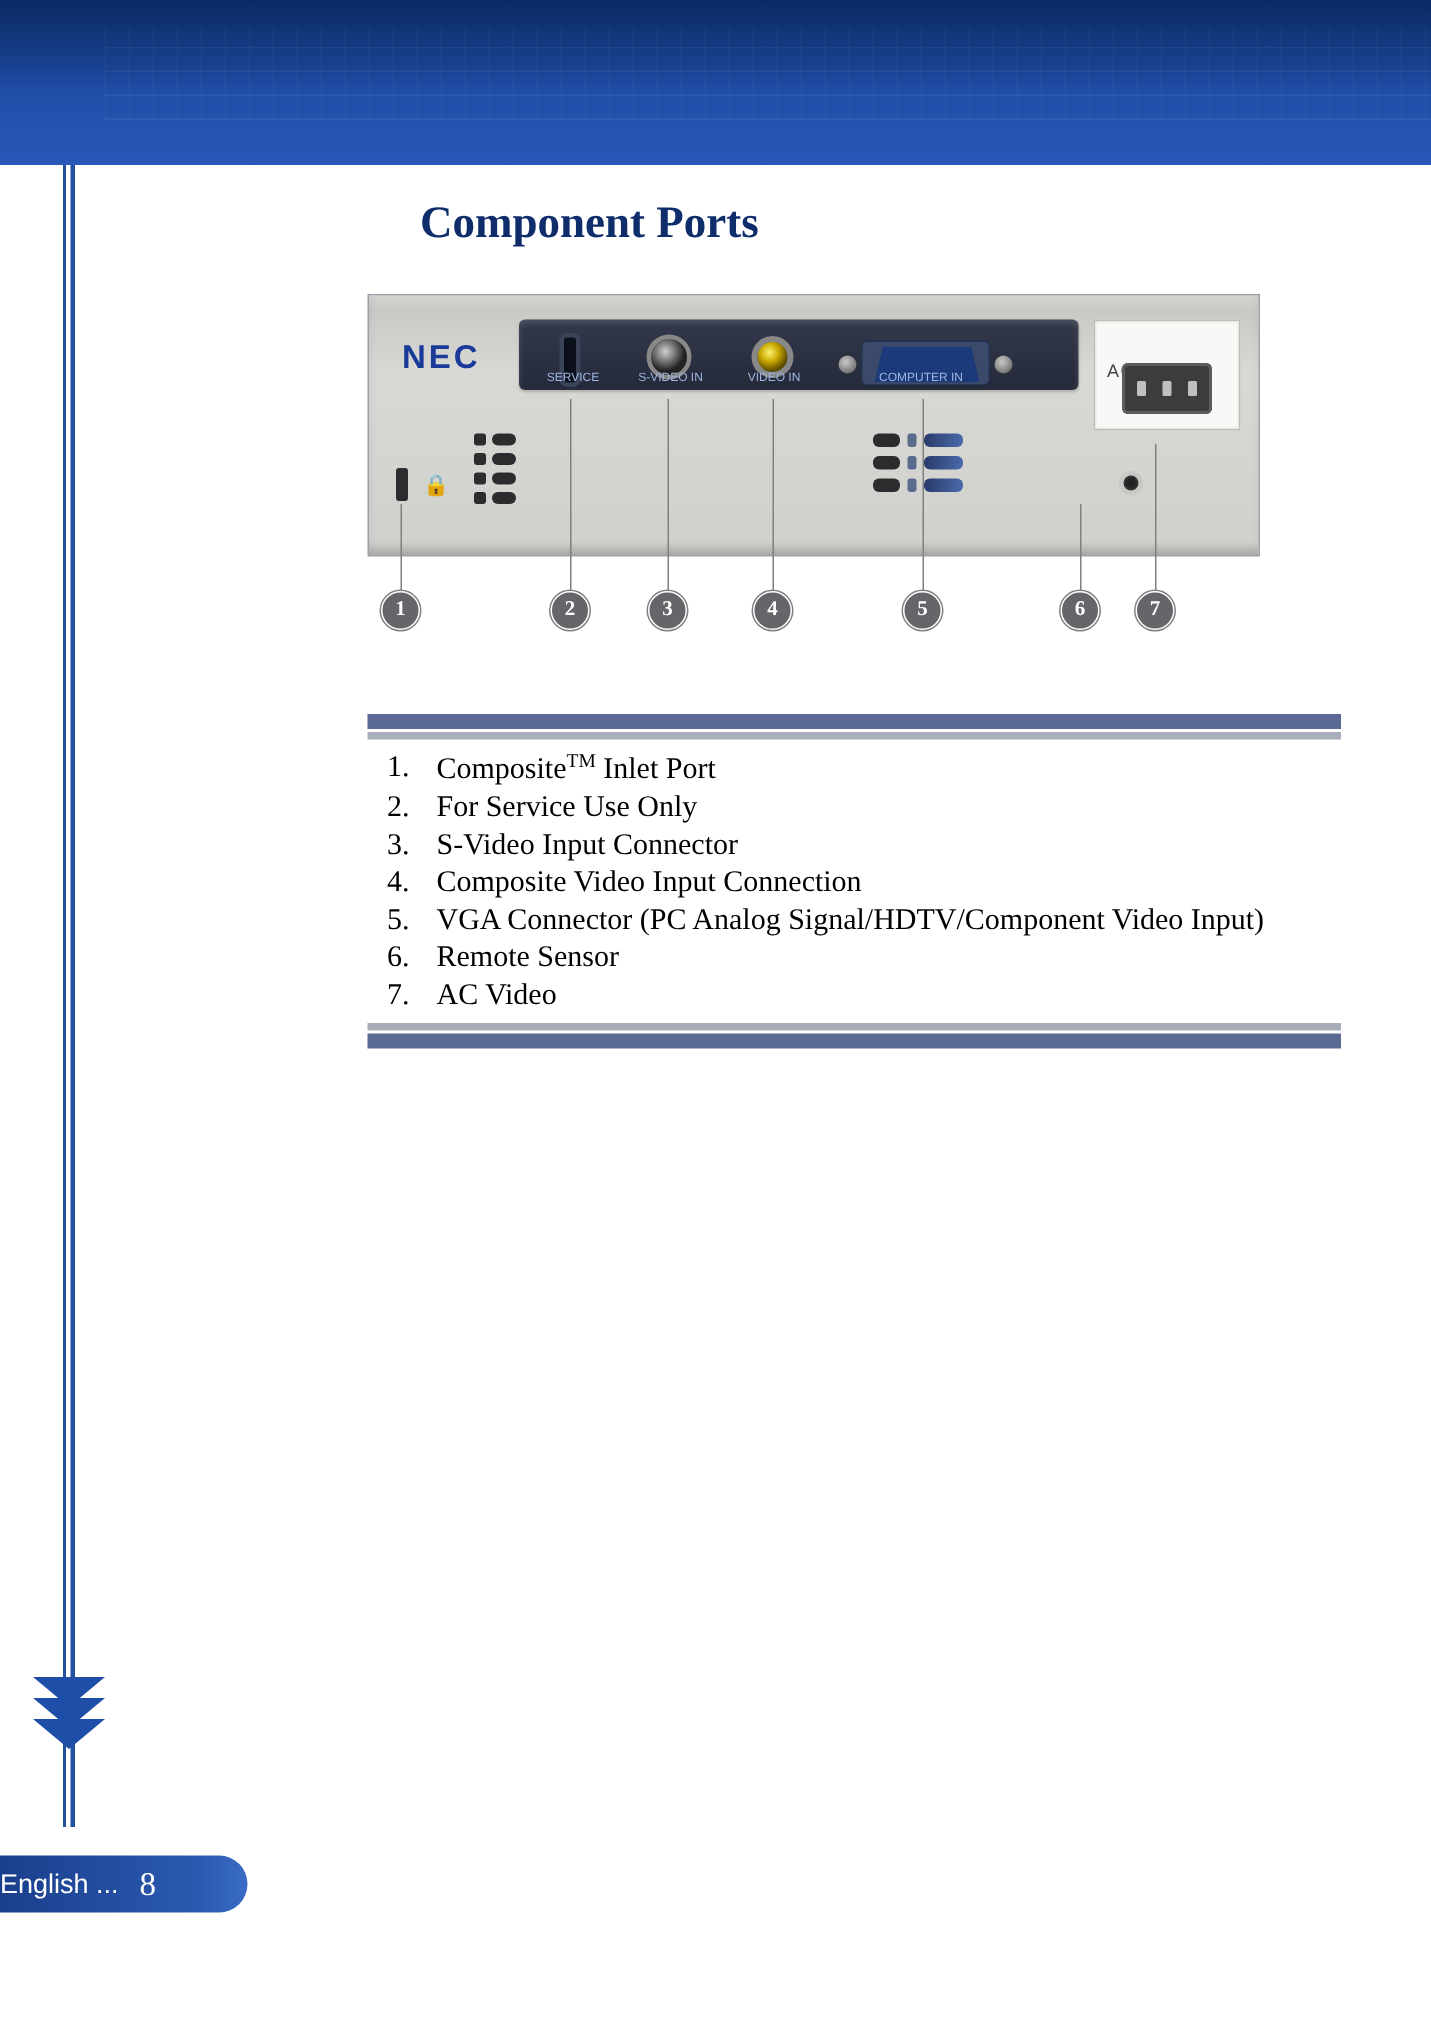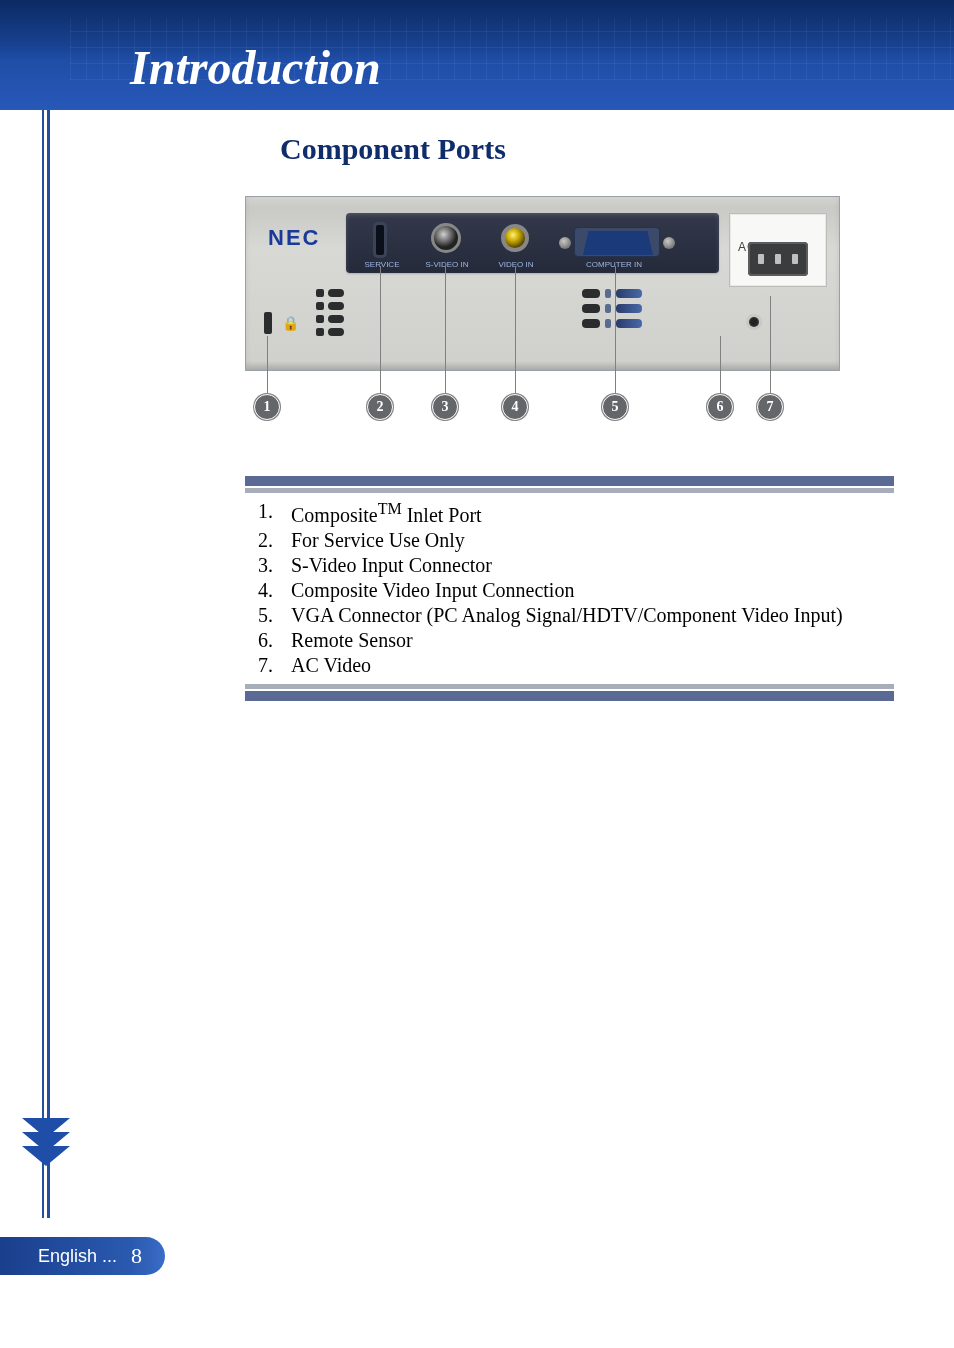--- a/index.html
+++ b/index.html
@@ -72,21 +72,20 @@
     left: 0;
     top: 1237px;
     width: 165px;
     height: 38px;
     background: linear-gradient(90deg, #1a3f8c 0%, #2a5ab0 80%, #3a6cc7 100%);
     border-top-right-radius: 22px;
     border-bottom-right-radius: 22px;
     color: #fff;
     display: flex;
     align-items: center;
-    padding-left: 38px;
     gap: 14px;
     font-family: Arial, sans-serif;
   }
   .footer-lang { font-size: 18px; }
   .footer-page { font-size: 22px; font-family: Georgia, serif; }
 
   
   .content {
     position: absolute;
     left: 245px;
@@ -112,21 +111,21 @@
     position: absolute;
     top: 0; left: 0; right: 0;
     height: 175px;
     background: linear-gradient(180deg, #d3d4d1 0%, #c9c9c5 6%, #d8d9d5 30%, #d0d0cc 95%, #b7b8b3 100%);
     border: 1px solid #9aa0a8;
     box-shadow: inset 0 -4px 6px rgba(0,0,0,0.08);
     padding-left: 16px;
   }
   .panel-strip {
     position: absolute;
-    left: 100px; right: 120px; top: 16px; height: 60px;
+    left: 100px; right: 120px; top: 16px; height: 47px;
     background: linear-gradient(180deg, #33394a 0%, #242a3a 100%);
     border-radius: 4px;
     display: flex;
     align-items: center;
     box-shadow: inset 0 2px 4px rgba(255,255,255,0.15), 0 1px 2px rgba(0,0,0,0.2);
     text-align: center;
   }
   .port-label {
     position: absolute;
     bottom: 4px;
@@ -297,30 +296,29 @@
     font-size: 20px;
     color: #000;
   }
   .port-list li {
     display: flex;
     gap: 18px;
     line-height: 1.25;
   }
   .port-list .num { min-width: 28px; text-align: right; }
   .port-list .txt { flex: 1; }
-  .tm { font-size: 16px; vertical-align: super; }
+  .tm { font-size: 13px; vertical-align: super; }
   .bottom-rules .rule-thin { margin-top: 0; }
   .bottom-rules .rule-thick { margin-top: 2px; }
 </style>
 </head>
 <body>
 
 <div class="header-band">
   <div class="header-grid"></div>
-  <div class="header-title">Introduction</div>
 </div>
 
 <div class="left-rules"></div>
 <div class="arrows">
   <div class="chev"></div>
   <div class="chev"></div>
   <div class="chev"></div>
 </div>
 
 <div class="content">

